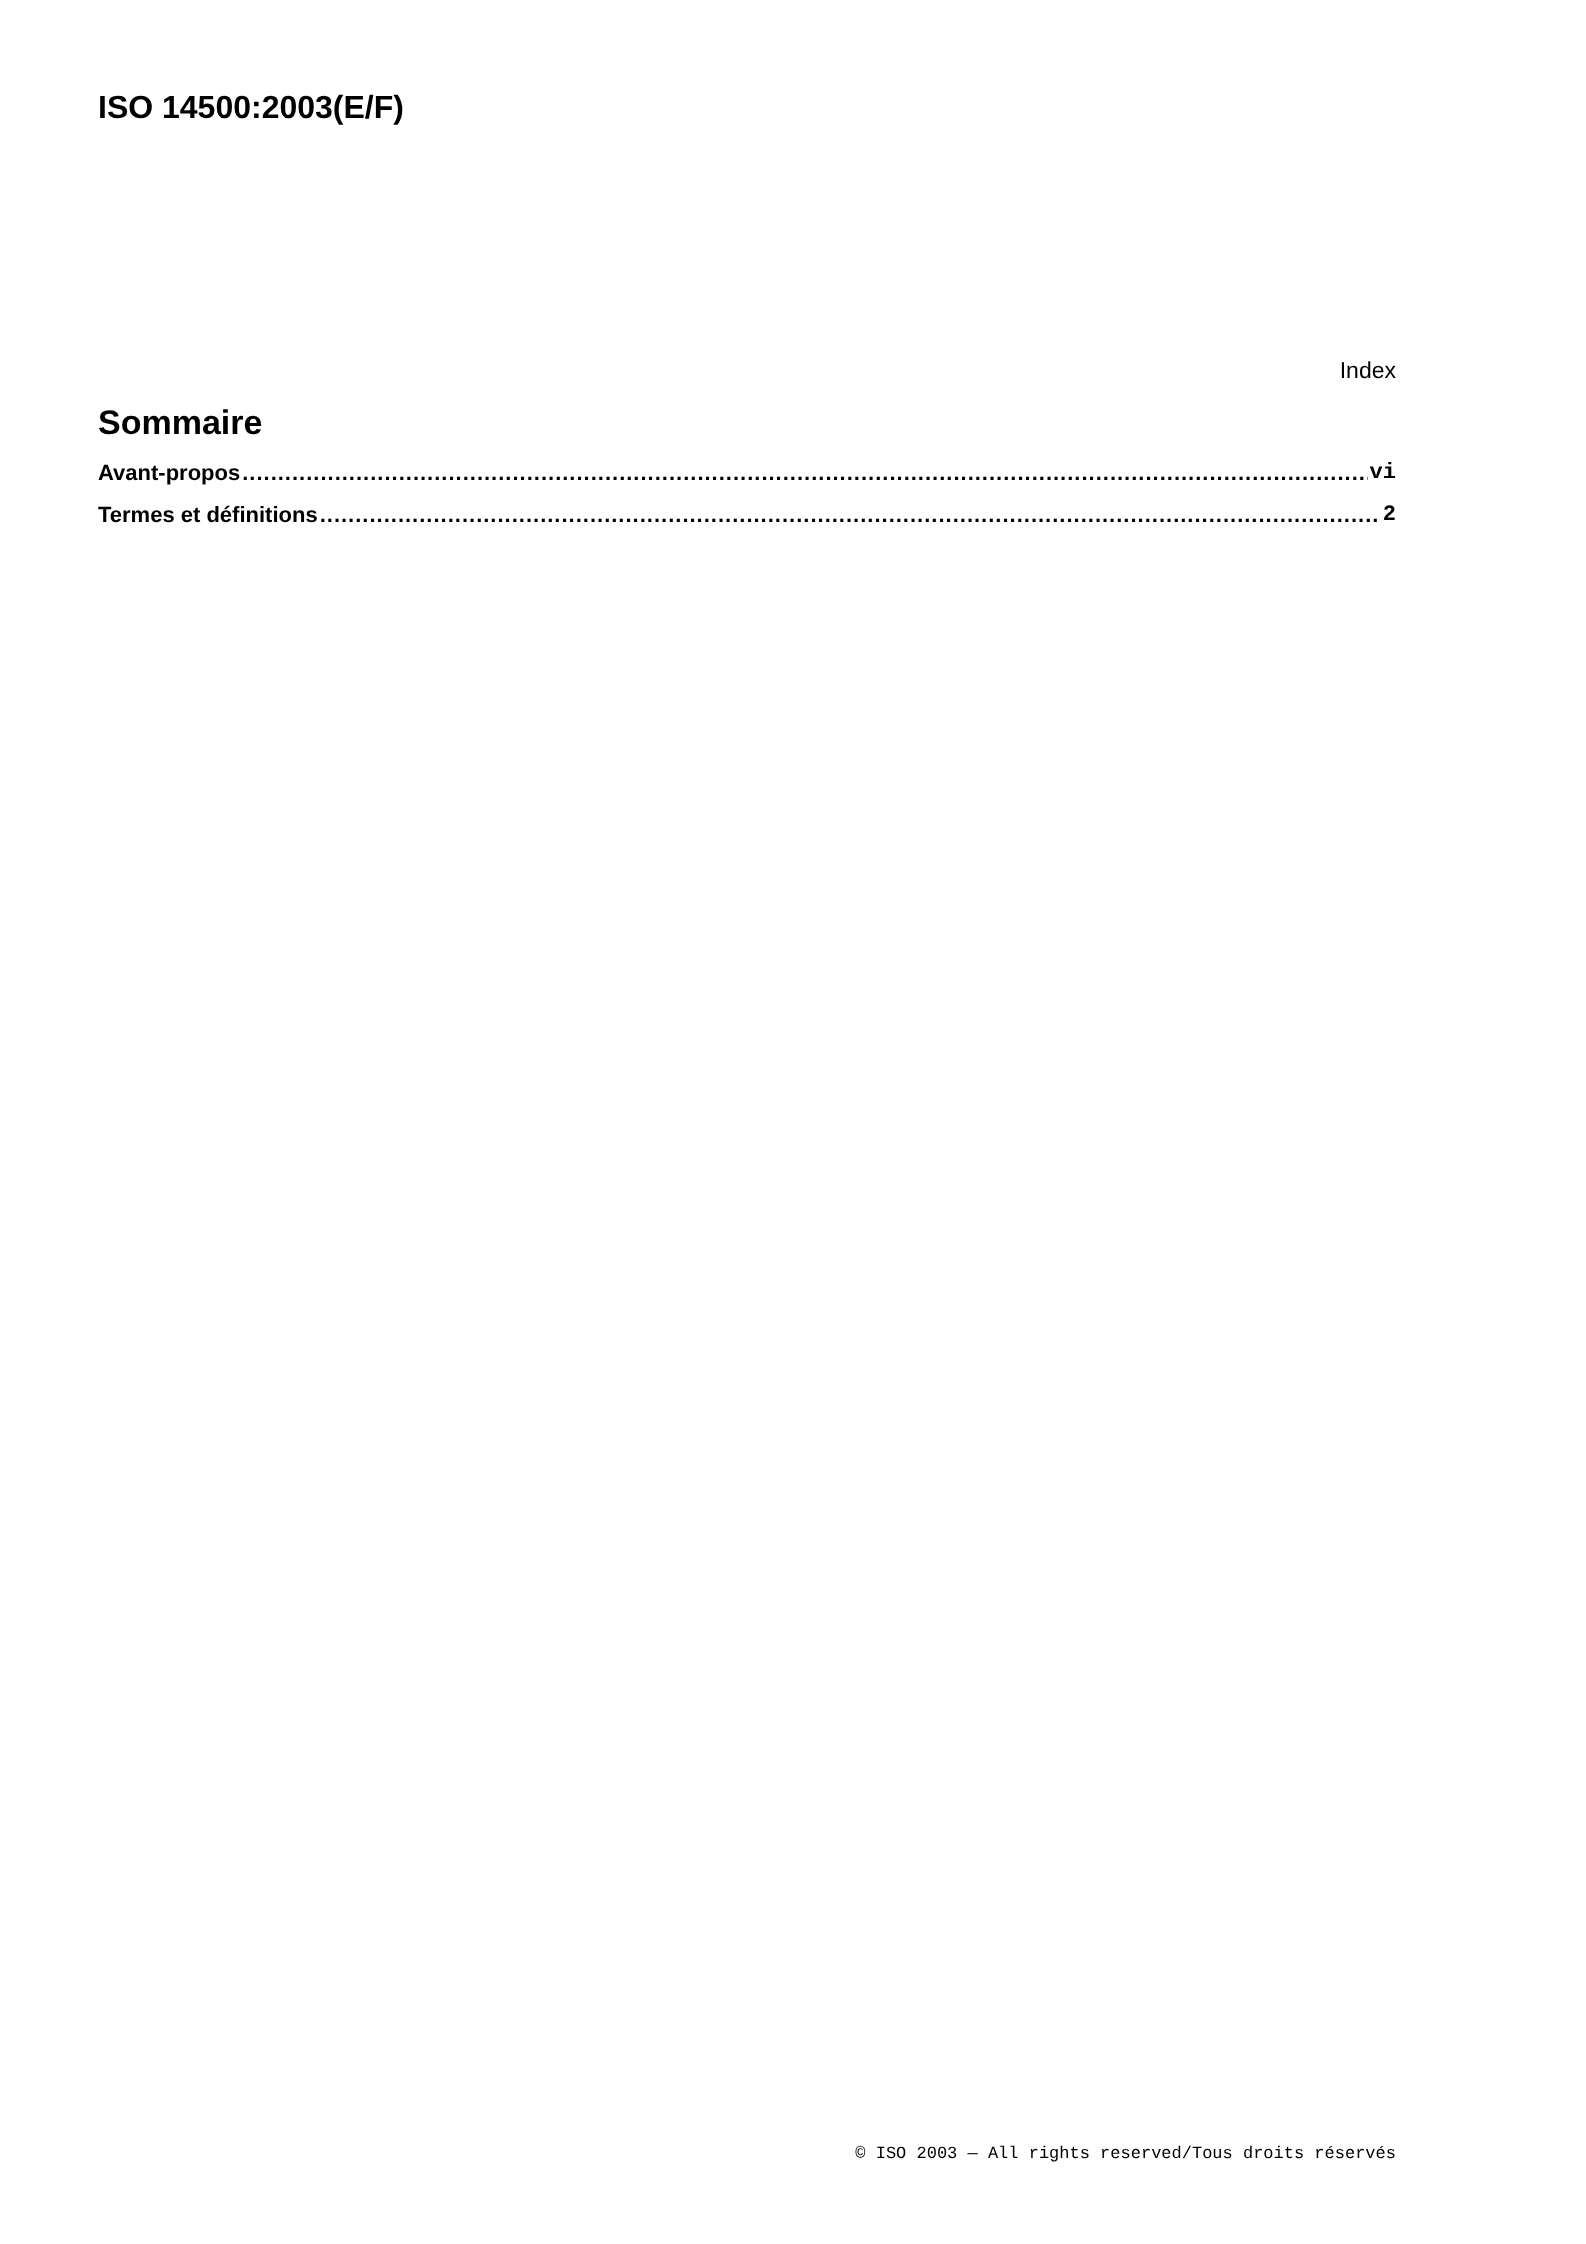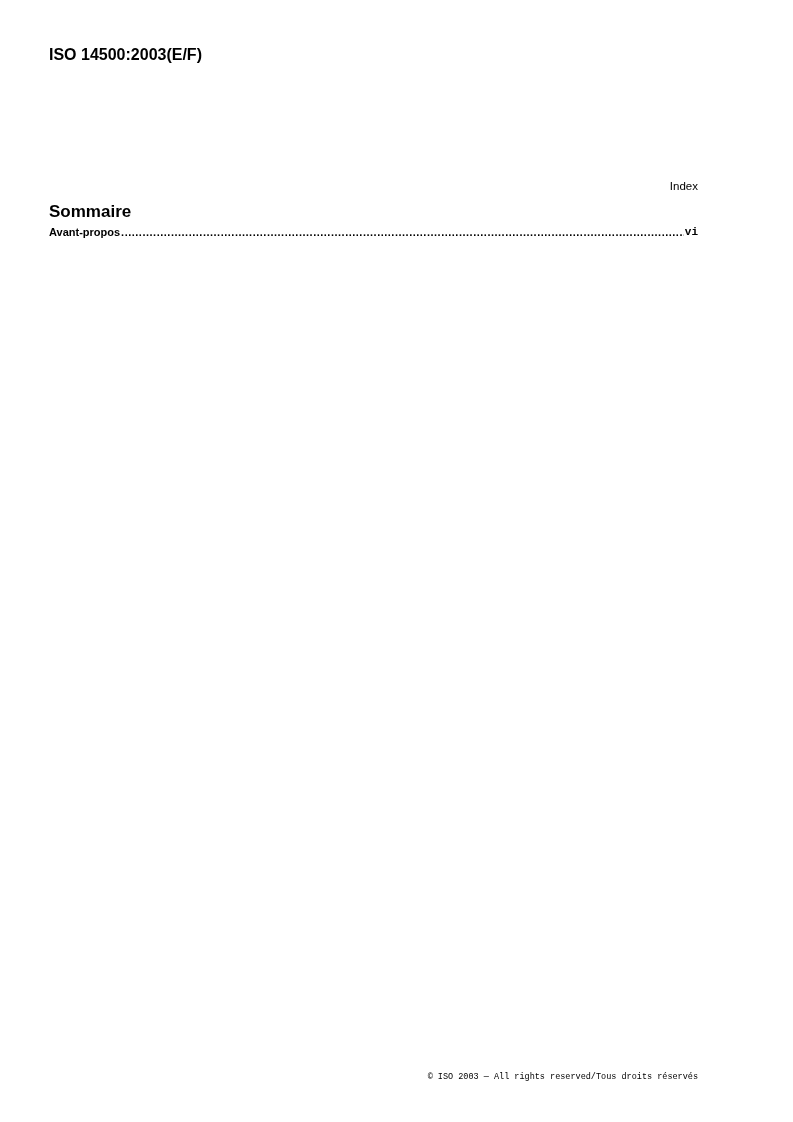--- a/index.html
+++ b/index.html
@@ -2,21 +2,21 @@
 <html><head>
   <meta charset="utf-8">
   <style>
     html, body { margin: 0; padding: 0; background: #ffffff; }
     body { width: 793px; height: 1122px; position: relative; overflow: hidden;
            font-family: "Liberation Sans", sans-serif; color: #000; }
     .hdr { position: absolute; left: 49px; top: 46px; font-size: 16px; font-weight: bold; }
     .title { position: absolute; left: 49px; top: 176px; font-size: 17px; font-weight: bold; margin-top: 26px; }
     .pagelbl { position: absolute; right: 95px; top: 180px; font-size: 11.5px; }
     .toc { position: absolute; left: 49px; top: 226px; width: 649px; }
-    .toc-row { display: flex; align-items: flex-start; height: 21.5px; font-size: 11px; font-weight: bold; }
+    .toc-row { display: flex; align-items: center; height: 21.5px; font-size: 11px; font-weight: bold; }
     .toc-row .lbl { white-space: nowrap; }
     .toc-row .dots { flex: 1; overflow: hidden; white-space: nowrap; margin: 0 1px; letter-spacing: 0.5px; }
     .toc-row .dots::after { content: "........................................................................................................................................................................................................................................"; }
     .toc-row .pg { white-space: nowrap; font-family: Liberation Mono, monospace; }
     .folio { position: absolute; left: 49px; top: 1124px; font-size: 10px; padding-left: 42px; }
     .copy { position: absolute; right: 95px; top: 1072px; font-size: 8.5px; font-family: Liberation Mono, monospace; }
   </style>
 </head>
 <body>
 
@@ -24,16 +24,21 @@
 
 <div class="title">Sommaire</div>
 <div class="pagelbl">Index</div>
 
 <div class="toc">
   <div class="toc-row">
     <span class="lbl">Avant-propos</span>
     <span class="dots"></span>
     <span class="pg">vi</span>
   </div>
+  <div class="toc-row">
+    <span class="lbl">Termes et définitions</span>
+    <span class="dots"></span>
+    <span class="pg">2</span>
+  </div>
 </div>
 
 <div class="folio">iv</div>
 <div class="copy">© ISO 2003 — All rights reserved/Tous droits réservés</div>
 
 </body></html>

